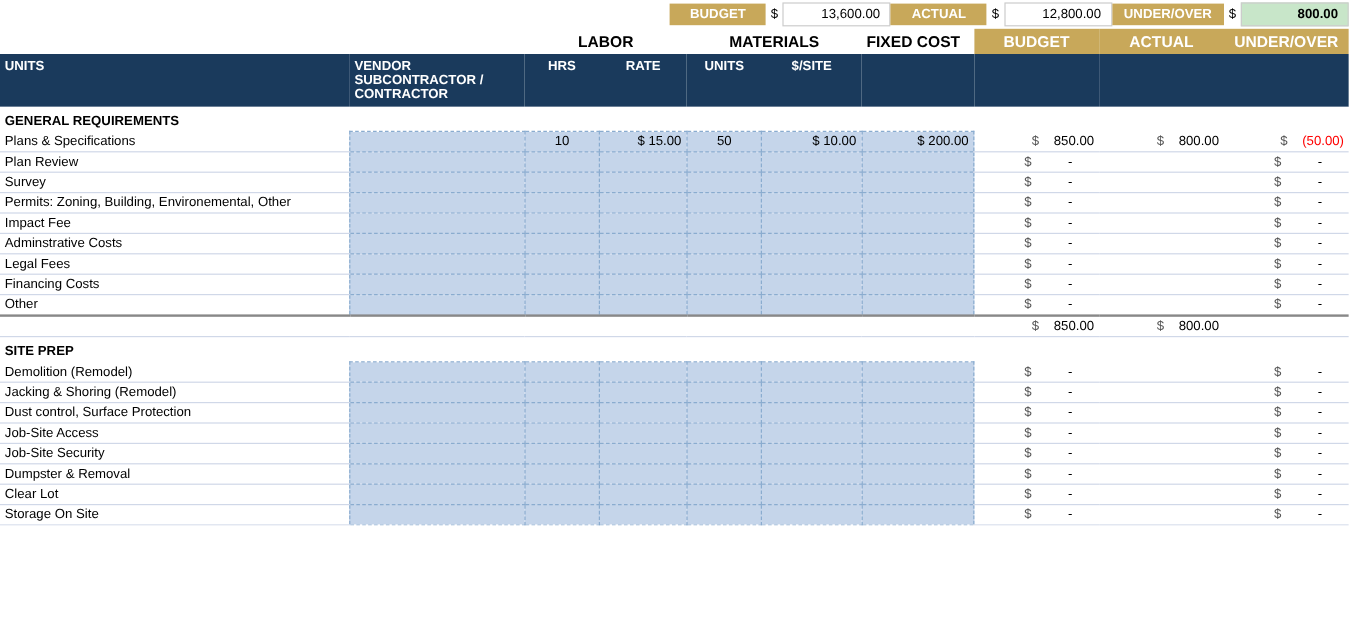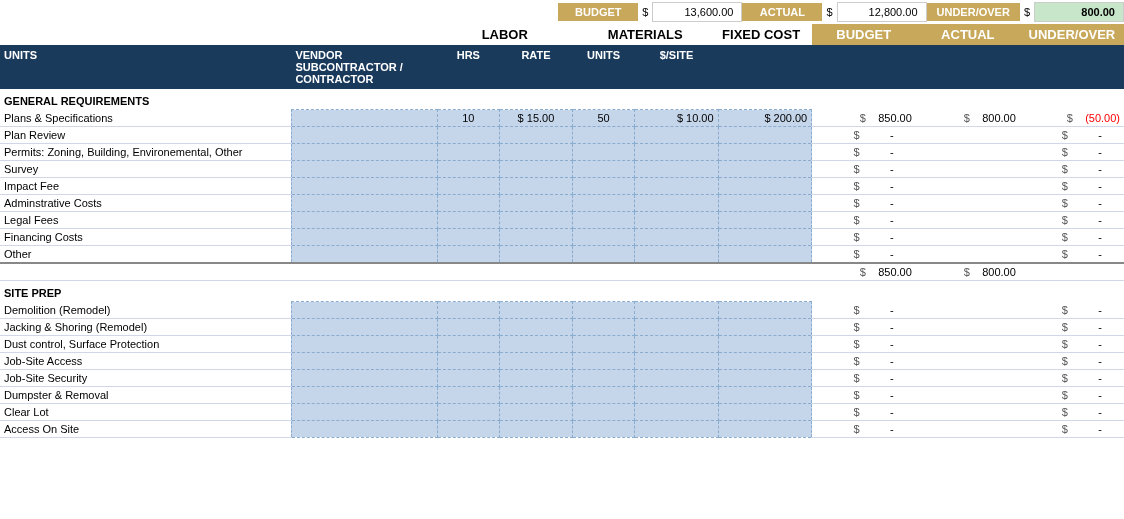--- a/index.html
+++ b/index.html
@@ -199,54 +199,54 @@
     </tr>
   </thead>
   <tbody id="table-body">
   <tr class="section-header">
         <td colspan="10" style="font-weight: bold;">GENERAL REQUIREMENTS</td>
       </tr>
       <tr>
         <td>Plans &amp; Specifications</td>
         <td class="input-cell"></td>
         <td class="input-cell" style="text-align: center;">10</td>
-        <td class="input-cell" style="text-align: center;">$ 15.00</td>
+        <td class="input-cell" style="text-align: right;">$ 15.00</td>
         <td class="input-cell" style="text-align: center;">50</td>
         <td class="input-cell" style="text-align: right;">$ 10.00</td>
         <td class="input-cell" style="text-align: right;">$ 200.00</td>
         <td class="dollar-cell"><span style="color:#555;">$</span>&nbsp;&nbsp;&nbsp;&nbsp;850.00</td>
         <td class="dollar-cell"><span style="color:#555;">$</span>&nbsp;&nbsp;&nbsp;&nbsp;800.00</td>
         <td class="dollar-cell"><span style="color:#555;">$</span>&nbsp;&nbsp;&nbsp;&nbsp;<span style="color:red;text-align:right;">(50.00)</span></td>
       </tr>
       <tr>
         <td>Plan Review</td>
         <td class="input-cell"></td>
         <td class="input-cell" style="text-align: center;"></td>
         <td class="input-cell" style="text-align: right;"></td>
         <td class="input-cell" style="text-align: center;"></td>
         <td class="input-cell" style="text-align: right;"></td>
         <td class="input-cell" style="text-align: right;"></td>
         <td class="dollar-cell"><span style="color:#555;">$</span>&nbsp;&nbsp;&nbsp;&nbsp;<span style="text-align:center;display:inline-block;width:40px;text-align:center;">-</span></td>
         <td class="dollar-cell"></td>
         <td class="dollar-cell"><span style="color:#555;">$</span>&nbsp;&nbsp;&nbsp;&nbsp;<span style="color:#000;"><span style="text-align:center;display:inline-block;width:40px;text-align:center;">-</span></span></td>
       </tr>
       <tr>
+        <td>Survey</td>
+        <td class="input-cell"></td>
+        <td class="input-cell" style="text-align: center;"></td>
+        <td class="input-cell" style="text-align: right;"></td>
+        <td class="input-cell" style="text-align: center;"></td>
+        <td class="input-cell" style="text-align: right;"></td>
+        <td class="input-cell" style="text-align: right;"></td>
+        <td class="dollar-cell"><span style="color:#555;">$</span>&nbsp;&nbsp;&nbsp;&nbsp;<span style="text-align:center;display:inline-block;width:40px;text-align:center;">-</span></td>
+        <td class="dollar-cell"></td>
+        <td class="dollar-cell"><span style="color:#555;">$</span>&nbsp;&nbsp;&nbsp;&nbsp;<span style="color:#000;"><span style="text-align:center;display:inline-block;width:40px;text-align:center;">-</span></span></td>
+      </tr>
+      <tr>
         <td>Permits: Zoning, Building, Environemental, Other</td>
-        <td class="input-cell"></td>
-        <td class="input-cell" style="text-align: center;"></td>
-        <td class="input-cell" style="text-align: right;"></td>
-        <td class="input-cell" style="text-align: center;"></td>
-        <td class="input-cell" style="text-align: right;"></td>
-        <td class="input-cell" style="text-align: right;"></td>
-        <td class="dollar-cell"><span style="color:#555;">$</span>&nbsp;&nbsp;&nbsp;&nbsp;<span style="text-align:center;display:inline-block;width:40px;text-align:center;">-</span></td>
-        <td class="dollar-cell"></td>
-        <td class="dollar-cell"><span style="color:#555;">$</span>&nbsp;&nbsp;&nbsp;&nbsp;<span style="color:#000;"><span style="text-align:center;display:inline-block;width:40px;text-align:center;">-</span></span></td>
-      </tr>
-      <tr>
-        <td>Survey</td>
         <td class="input-cell"></td>
         <td class="input-cell" style="text-align: center;"></td>
         <td class="input-cell" style="text-align: right;"></td>
         <td class="input-cell" style="text-align: center;"></td>
         <td class="input-cell" style="text-align: right;"></td>
         <td class="input-cell" style="text-align: right;"></td>
         <td class="dollar-cell"><span style="color:#555;">$</span>&nbsp;&nbsp;&nbsp;&nbsp;<span style="text-align:center;display:inline-block;width:40px;text-align:center;">-</span></td>
         <td class="dollar-cell"></td>
         <td class="dollar-cell"><span style="color:#555;">$</span>&nbsp;&nbsp;&nbsp;&nbsp;<span style="color:#000;"><span style="text-align:center;display:inline-block;width:40px;text-align:center;">-</span></span></td>
       </tr>
@@ -403,21 +403,21 @@
         <td class="input-cell" style="text-align: center;"></td>
         <td class="input-cell" style="text-align: right;"></td>
         <td class="input-cell" style="text-align: center;"></td>
         <td class="input-cell" style="text-align: right;"></td>
         <td class="input-cell" style="text-align: right;"></td>
         <td class="dollar-cell"><span style="color:#555;">$</span>&nbsp;&nbsp;&nbsp;&nbsp;<span style="text-align:center;display:inline-block;width:40px;text-align:center;">-</span></td>
         <td class="dollar-cell"></td>
         <td class="dollar-cell"><span style="color:#555;">$</span>&nbsp;&nbsp;&nbsp;&nbsp;<span style="color:#000;"><span style="text-align:center;display:inline-block;width:40px;text-align:center;">-</span></span></td>
       </tr>
       <tr>
-        <td>Access On Site</td>
+        <td>Storage On Site</td>
         <td class="input-cell"></td>
         <td class="input-cell" style="text-align: center;"></td>
         <td class="input-cell" style="text-align: right;"></td>
         <td class="input-cell" style="text-align: center;"></td>
         <td class="input-cell" style="text-align: right;"></td>
         <td class="input-cell" style="text-align: right;"></td>
         <td class="dollar-cell"><span style="color:#555;">$</span>&nbsp;&nbsp;&nbsp;&nbsp;<span style="text-align:center;display:inline-block;width:40px;text-align:center;">-</span></td>
         <td class="dollar-cell"></td>
         <td class="dollar-cell"><span style="color:#555;">$</span>&nbsp;&nbsp;&nbsp;&nbsp;<span style="color:#000;"><span style="text-align:center;display:inline-block;width:40px;text-align:center;">-</span></span></td>
       </tr>

